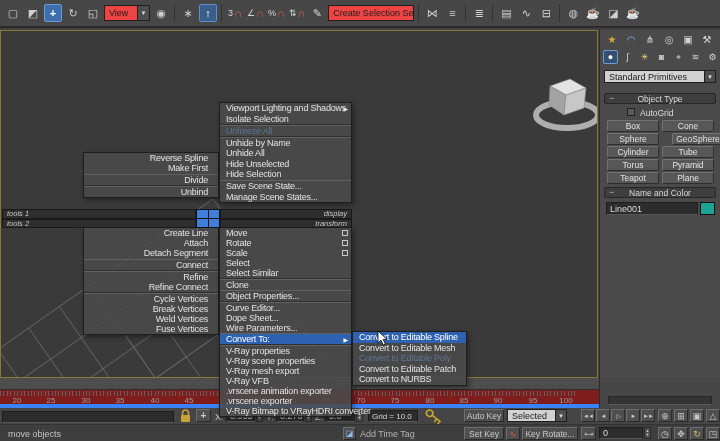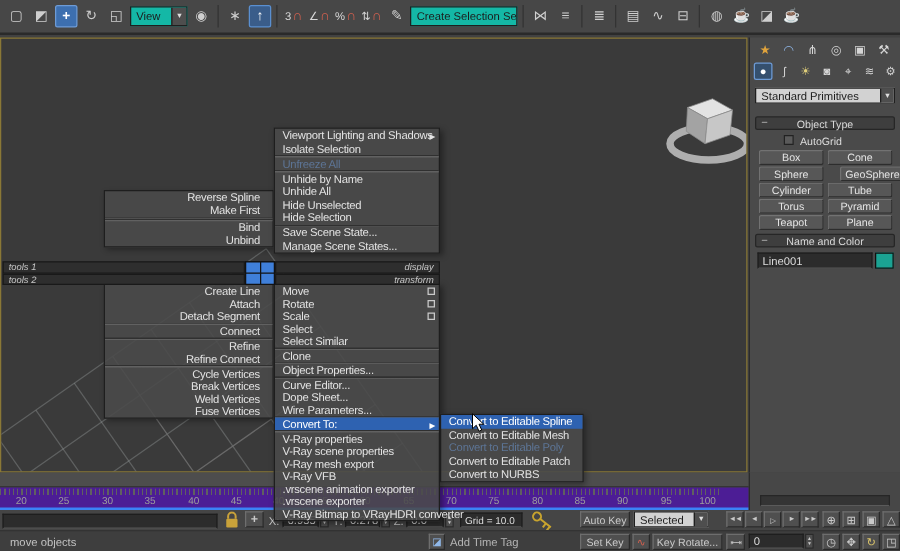--- a/index.html
+++ b/index.html
@@ -11,21 +11,21 @@
 .tb{position:absolute;left:0;top:0;width:720px;height:28px;background:#474747;
   border-bottom:2px solid #2a2a2a;display:flex;align-items:center;gap:2px;padding:0 4px}
 .ti{min-width:18px;height:18px;display:flex;align-items:center;justify-content:center;
   color:#cfcfcf;font-size:11px;border:1px solid transparent;border-radius:2px;line-height:1}
 .ti.active{background:#3d6faf;border-color:#6d9bd6;color:#fff}
 .ti.framed{border-color:#5a8fd0;background:#3a5d8a;color:#fff}
 .ti.mag{color:#d8d8d8;font-size:9px}
 .ti.mag b{color:#d4604f;font-weight:normal;font-size:11px;margin-left:1px}
 .ti.tea{color:#d8cfc0}
 .tsep{width:1px;height:18px;background:#333;margin:0 2px;flex:none}
-.dd{height:16px;background:#14b8a6;color:#1c1c1c;font-size:9px;display:flex;align-items:center;
+.dd{height:16px;background:#ef4444;color:#1c1c1c;font-size:9px;display:flex;align-items:center;
   padding-left:4px;border:1px solid #1f1f1f;white-space:nowrap;overflow:hidden}
 .dd .arr{margin-left:auto;width:12px;height:100%;background:#4e4e4e;color:#ddd;display:flex;
   align-items:center;justify-content:center;font-size:6px;border-left:1px solid #1f1f1f;flex:none}
 
 
 .vp{position:absolute;left:0;top:30px;width:598px;height:348px;background:#3a3a3a;
   border:1px solid #8a7836;overflow:hidden}
 .vp svg.grid{position:absolute;left:0;top:0}
 .vcube{position:absolute;left:520px;top:36px}
 
@@ -47,22 +47,22 @@
 .qh{position:absolute;height:9.5px;background:#2e2e2e;border:1px solid #191919;color:#c6c6c6;
   font-size:7.5px;font-style:italic;z-index:32;display:flex;align-items:center;padding:0 4px;line-height:1}
 .qh.rt{justify-content:flex-end}
 .qc{position:absolute;left:196px;top:209px;width:24px;height:19px;z-index:33;display:grid;
   grid-template-columns:1fr 1fr;grid-template-rows:1fr 1fr;gap:1px;background:#121212;border:1px solid #121212}
 .qc div{background:#3f7fd9}
 
 
 .tband{position:absolute;left:0;top:378px;width:599px;height:12px;background:#4d4d4d;
   border-bottom:1px solid #2e2e2e;z-index:4}
-.ruler{position:absolute;left:0;top:390px;width:599px;height:18px;background:#4c1d95;
-  border-bottom:2px solid #3b82f6;z-index:4}
+.ruler{position:absolute;left:0;top:390px;width:599px;height:18px;background:#7f1d1d;
+  border-bottom:4px solid #3b82f6;z-index:4}
 .ticks{position:absolute;left:0;top:1px;width:576px;height:5px;
   background:repeating-linear-gradient(90deg,#606060 0 1px,transparent 1px 3.44px)}
 .fnum{position:absolute;top:6px;transform:translateX(-50%);font-size:8px;color:#9d9d9d}
 
 
 .sb1{position:absolute;left:0;top:408px;width:720px;height:16px;background:#454545;z-index:5}
 .sb2{position:absolute;left:0;top:424px;width:720px;height:17px;background:#3e3e3e;
   border-top:1px solid #333;z-index:5}
 .fld{position:absolute;background:#2c2c2c;border:1px solid #1e1e1e;border-bottom-color:#565656;
   color:#dcdcdc;font-size:9px;display:flex;align-items:center;padding:0 3px;height:12px;white-space:nowrap}
@@ -186,22 +186,22 @@
       <polygon points="29,19 49,12 65,21 45,28" fill="#e3e3e3" stroke="#8a8a8a" stroke-width="0.6"></polygon>
       <polygon points="29,19 45,28 43,48 28,38" fill="#a3a3a3" stroke="#8a8a8a" stroke-width="0.6"></polygon>
       <polygon points="45,28 65,21 63,41 43,48" fill="#c7c7c7" stroke="#8a8a8a" stroke-width="0.6"></polygon>
     </svg>
   </div>
 
   <div class="quad q-tools1">
     <div class="qi r">Reverse Spline</div>
     <div class="qi r">Make First</div>
     <div class="qsep"></div>
-    <div class="qsep"></div>
-    <div class="qi r">Bind</div>
+    <div class="qi r">Divide</div>
+    <div class="qsep"></div>
     <div class="qi r">Unbind</div>
   </div>
 
   <div class="quad q-tools2">
     <div class="qi r">Create Line</div>
     <div class="qi r">Attach</div>
     <div class="qi r">Detach Segment</div>
     <div class="qsep"></div>
     <div class="qi r">Connect</div>
     <div class="qsep"></div>

